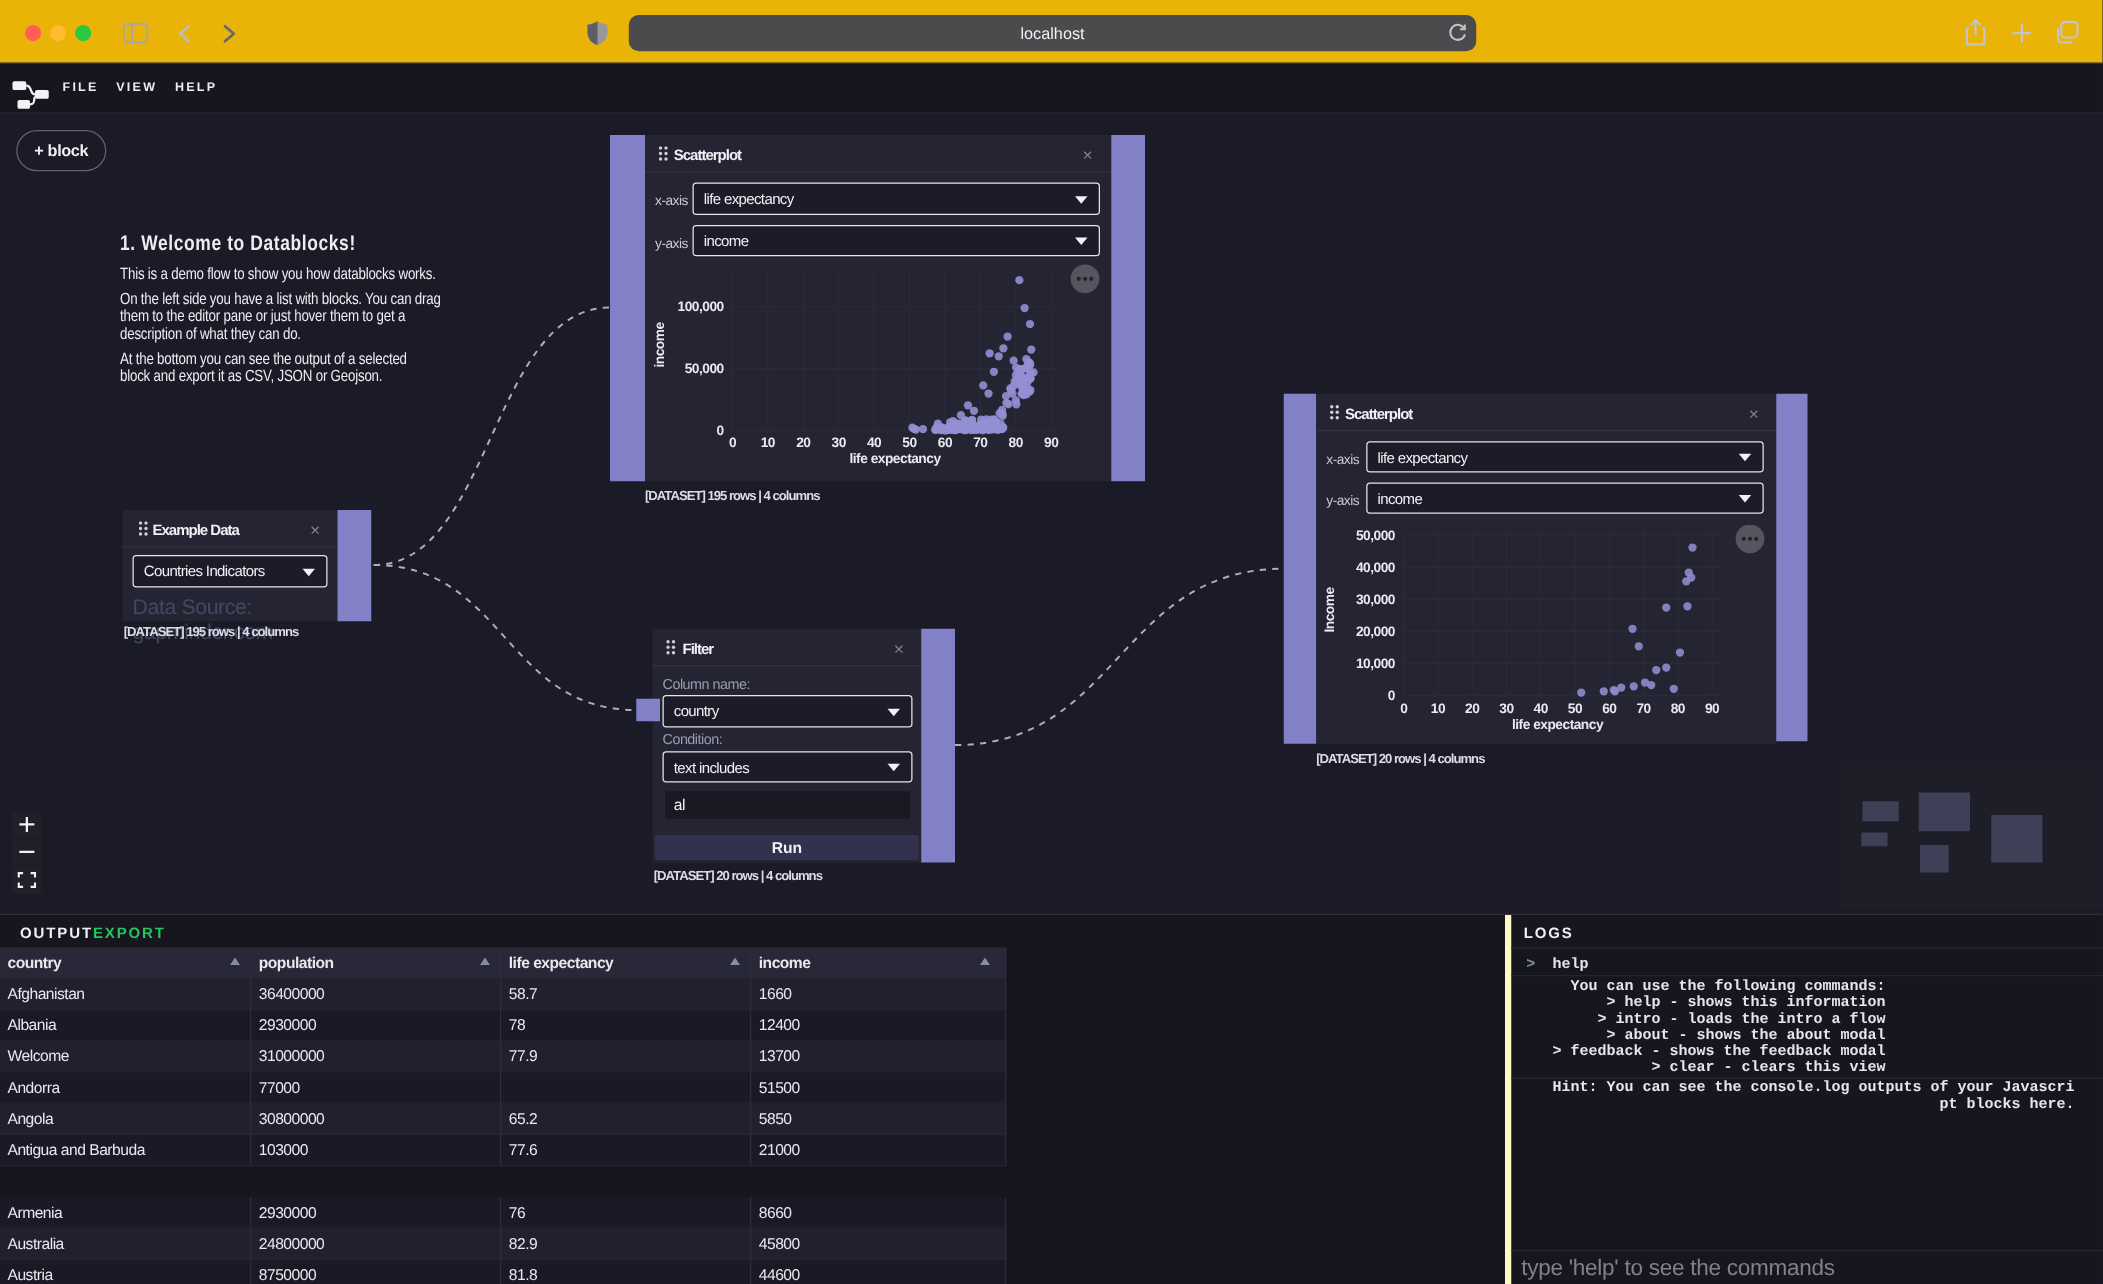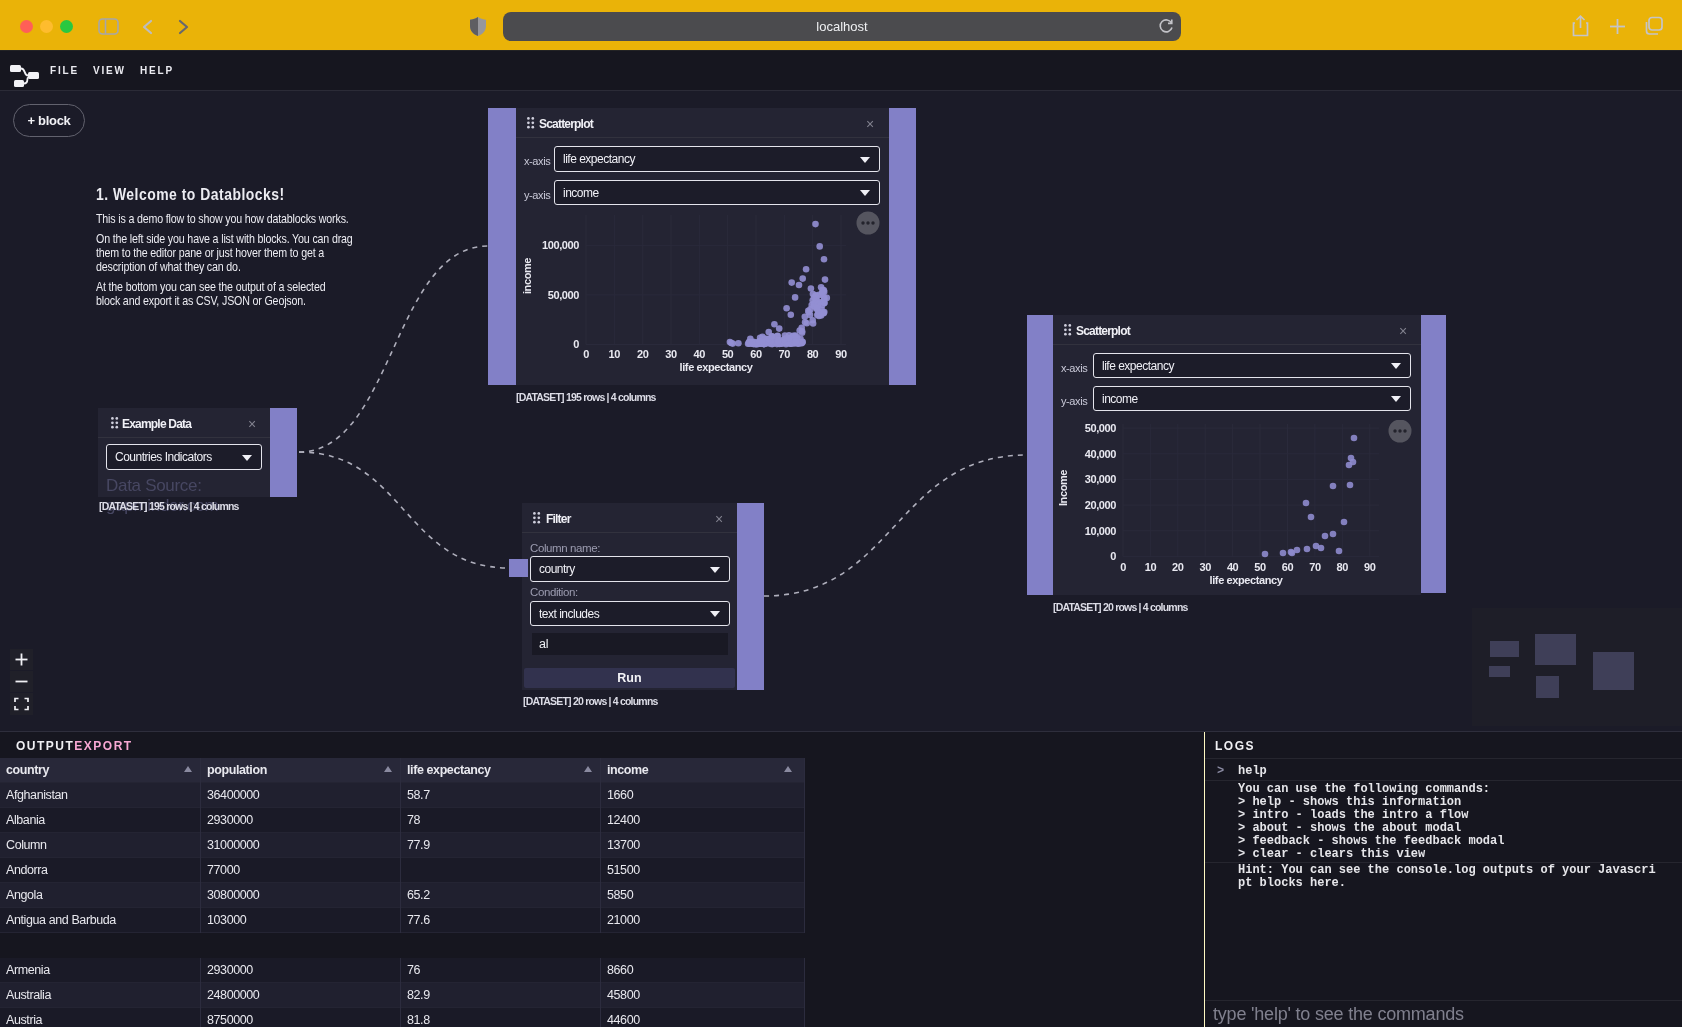--- a/index.html
+++ b/index.html
@@ -38,35 +38,35 @@
 .welcome h1 { font-size:17px; margin:0 0 7px 0; letter-spacing:0.6px; }
 .welcome p { font-size:13px; line-height:14px; margin:0 0 6px 0; letter-spacing:-0.2px; }
 .zbtn { position:absolute; left:10px; width:23px; background:#202029; }
 .mmap { position:absolute; left:1472px; top:517px; width:210px; height:118px; background:#1e1e28; }
 .mmr { position:absolute; background:#3f3f58; }
 
 #bottom { position:absolute; left:0; top:731px; width:1682px; height:296px; background:#16161f;
   border-top:1px solid #2e2e3c; }
 #ptitle { position:absolute; left:16px; top:7px; font-size:12px; font-weight:bold;
   letter-spacing:1.5px; color:#f0f0f4; }
-#ptitle span { color:#f9a8d4; }
+#ptitle span { color:#22c55e; }
 #thead { position:absolute; left:0; top:26px; width:805px; height:25px; background:#282839;
   font-weight:bold; }
 .trow { position:absolute; left:0; width:805px; height:25px; }
 .ra { background:#20202f; }
 .rb { background:#1a1a27; }
 .trow, #thead { border-bottom:1px solid #242433; }
 .c { position:absolute; top:0; height:25px; line-height:25px; font-size:12.5px; color:#e8e8ee;
   letter-spacing:-0.4px; padding-left:6px; border-right:1px solid #2c2c3e; }
 .c1 { left:0; width:201px; } .c2 { left:201px; width:200px; }
 .c3 { left:401px; width:200px; } .c4 { left:601px; width:204px; }
 .tri { position:absolute; top:8px; width:0; height:0; border-left:4.5px solid transparent;
   border-right:4.5px solid transparent; border-bottom:6px solid #8a8aa0; }
 #logs { position:absolute; left:1204px; top:0; width:460px; height:296px;
-  border-left:1px solid #fef9c3; }
+  border-left:5px solid #fef9c3;text-align:right; }
 #logs .lt { position:absolute; left:10px; top:7px; font-size:12px; font-weight:bold;
   letter-spacing:1.5px; color:#f0f0f4; }
 .lhr { position:absolute; left:0; width:478px; border-top:1px solid #26262f; }
 .mono { position:absolute; font-family:"Liberation Mono", monospace; font-size:12px;
   font-weight:bold; line-height:12.9px; color:#e6e6ea; white-space:pre; }
 #loginput { position:absolute; left:8px; top:272px; font-size:18px; color:#80808e; letter-spacing:-0.2px; }
 svg text { font-family:"Liberation Sans", sans-serif; font-weight:bold; font-size:11px;
   fill:#e9e9f1; letter-spacing:-0.4px; }
 </style></head>
 <body>
@@ -623,21 +623,21 @@
       <div class="c c3">58.7</div>
       <div class="c c4">1660</div>
     </div>
     <div class="trow rb" style="top:76px">
       <div class="c c1">Albania</div>
       <div class="c c2">2930000</div>
       <div class="c c3">78</div>
       <div class="c c4">12400</div>
     </div>
     <div class="trow ra" style="top:101px">
-      <div class="c c1">Column</div>
+      <div class="c c1">Welcome</div>
       <div class="c c2">31000000</div>
       <div class="c c3">77.9</div>
       <div class="c c4">13700</div>
     </div>
     <div class="trow rb" style="top:126px">
       <div class="c c1">Andorra</div>
       <div class="c c2">77000</div>
       <div class="c c3"></div>
       <div class="c c4">51500</div>
     </div>

